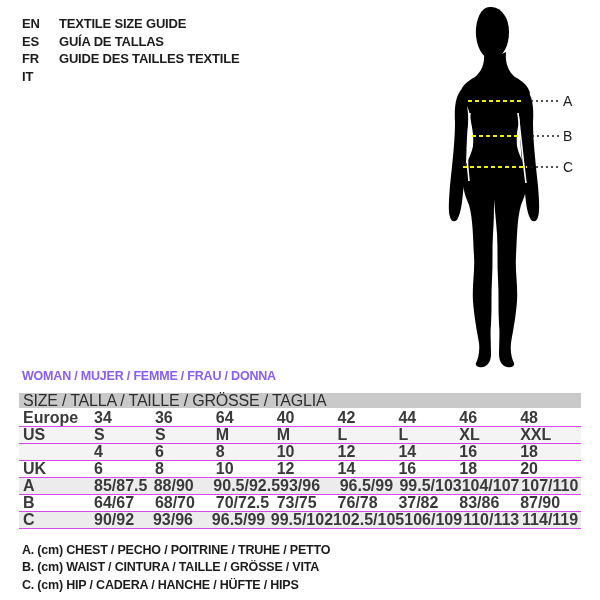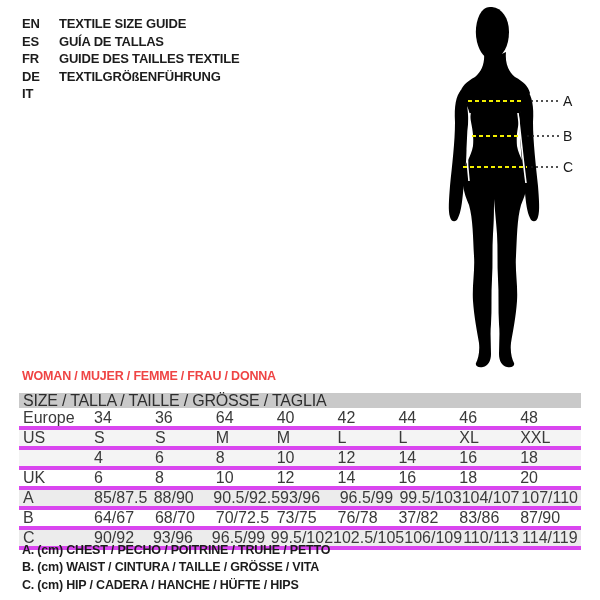--- a/index.html
+++ b/index.html
@@ -13,26 +13,26 @@
 
   
   .figure-svg { position: absolute; left: 400px; top: 0; }
   .sil { fill: var(--sil, #000); }
   .sliver { stroke: #ffffff; stroke-width: 1.6; fill: none; }
   .measure-line { stroke: var(--accent, #f2ee00); stroke-width: 2; stroke-dasharray: 4 3; }
   .pointer-line { stroke: #1a1a1a; stroke-width: 1.6; stroke-dasharray: 2 3; }
   .mark-label { font-family: "Liberation Sans", sans-serif; font-size: 14px; fill: #1a1a1a; }
 
   
-  .section-title { position: absolute; left: 22px; top: 369px; font-weight: bold; font-size: 12.5px; color: #ef4444; letter-spacing: -0.2px; white-space: nowrap; }
+  .section-title { position: absolute; left: 22px; top: 369px; font-weight: bold; font-size: 12.5px; color: #8b5cf6; letter-spacing: -0.2px; white-space: nowrap; }
 
   
   .size-table { position: absolute; left: 19px; top: 393px; width: 562px; font-size: 16px; color: #3a3a3a; }
   .t-header { background: var(--header-bg, #c9c9c9); height: 15px; line-height: 15px; padding-left: 4px; margin-bottom: 2px; color: #2e2e2e; letter-spacing: -0.2px; }
-  .t-row { display: grid; grid-template-columns: 75px repeat(8, 1fr); height: 16px; line-height: 16px; border-bottom: 4px solid #d946ef; }
+  .t-row { display: grid; grid-template-columns: 75px repeat(8, 1fr); height: 16px; line-height: 16px; border-bottom: 1px solid #d946ef; font-weight: bold; }
   .t-row .cell { text-align: left; }
   .t-row .row-label { padding-left: 4px; text-align: left; }
   .shade-none { background: #ffffff; }
   .shade-light { background: var(--row-light, #f4f4f4); }
   .shade-medium { background: var(--row-medium, #ececec); }
 
   
   .legend { position: absolute; left: 22px; top: 542px; font-weight: bold; font-size: 12.5px; color: #1c1c1c; line-height: 17.3px; letter-spacing: -0.2px; white-space: nowrap; }
 </style>
 </head>
@@ -45,24 +45,20 @@
         <span class="lang-code">EN</span>
         <span>TEXTILE SIZE GUIDE</span>
       </div>
       <div class="lang-row">
         <span class="lang-code">ES</span>
         <span>GUÍA DE TALLAS</span>
       </div>
       <div class="lang-row">
         <span class="lang-code">FR</span>
         <span>GUIDE DES TAILLES TEXTILE</span>
-      </div>
-      <div class="lang-row">
-        <span class="lang-code">DE</span>
-        <span>TEXTILGRÖßENFÜHRUNG</span>
       </div>
       <div class="lang-row">
         <span class="lang-code">IT</span>
       </div>
     </div>
 
   <svg class="figure-svg" width="200" height="380" viewBox="400 0 200 380">
 
     <path class="sil" d="M 492,7 C 502,8 509,18 509,32 C 509,46 503,56 495,59 C 487,61 480,54 477,42 C 474,29 477,15 484,9 C 487,7 489,7 492,7 Z"></path>
 

